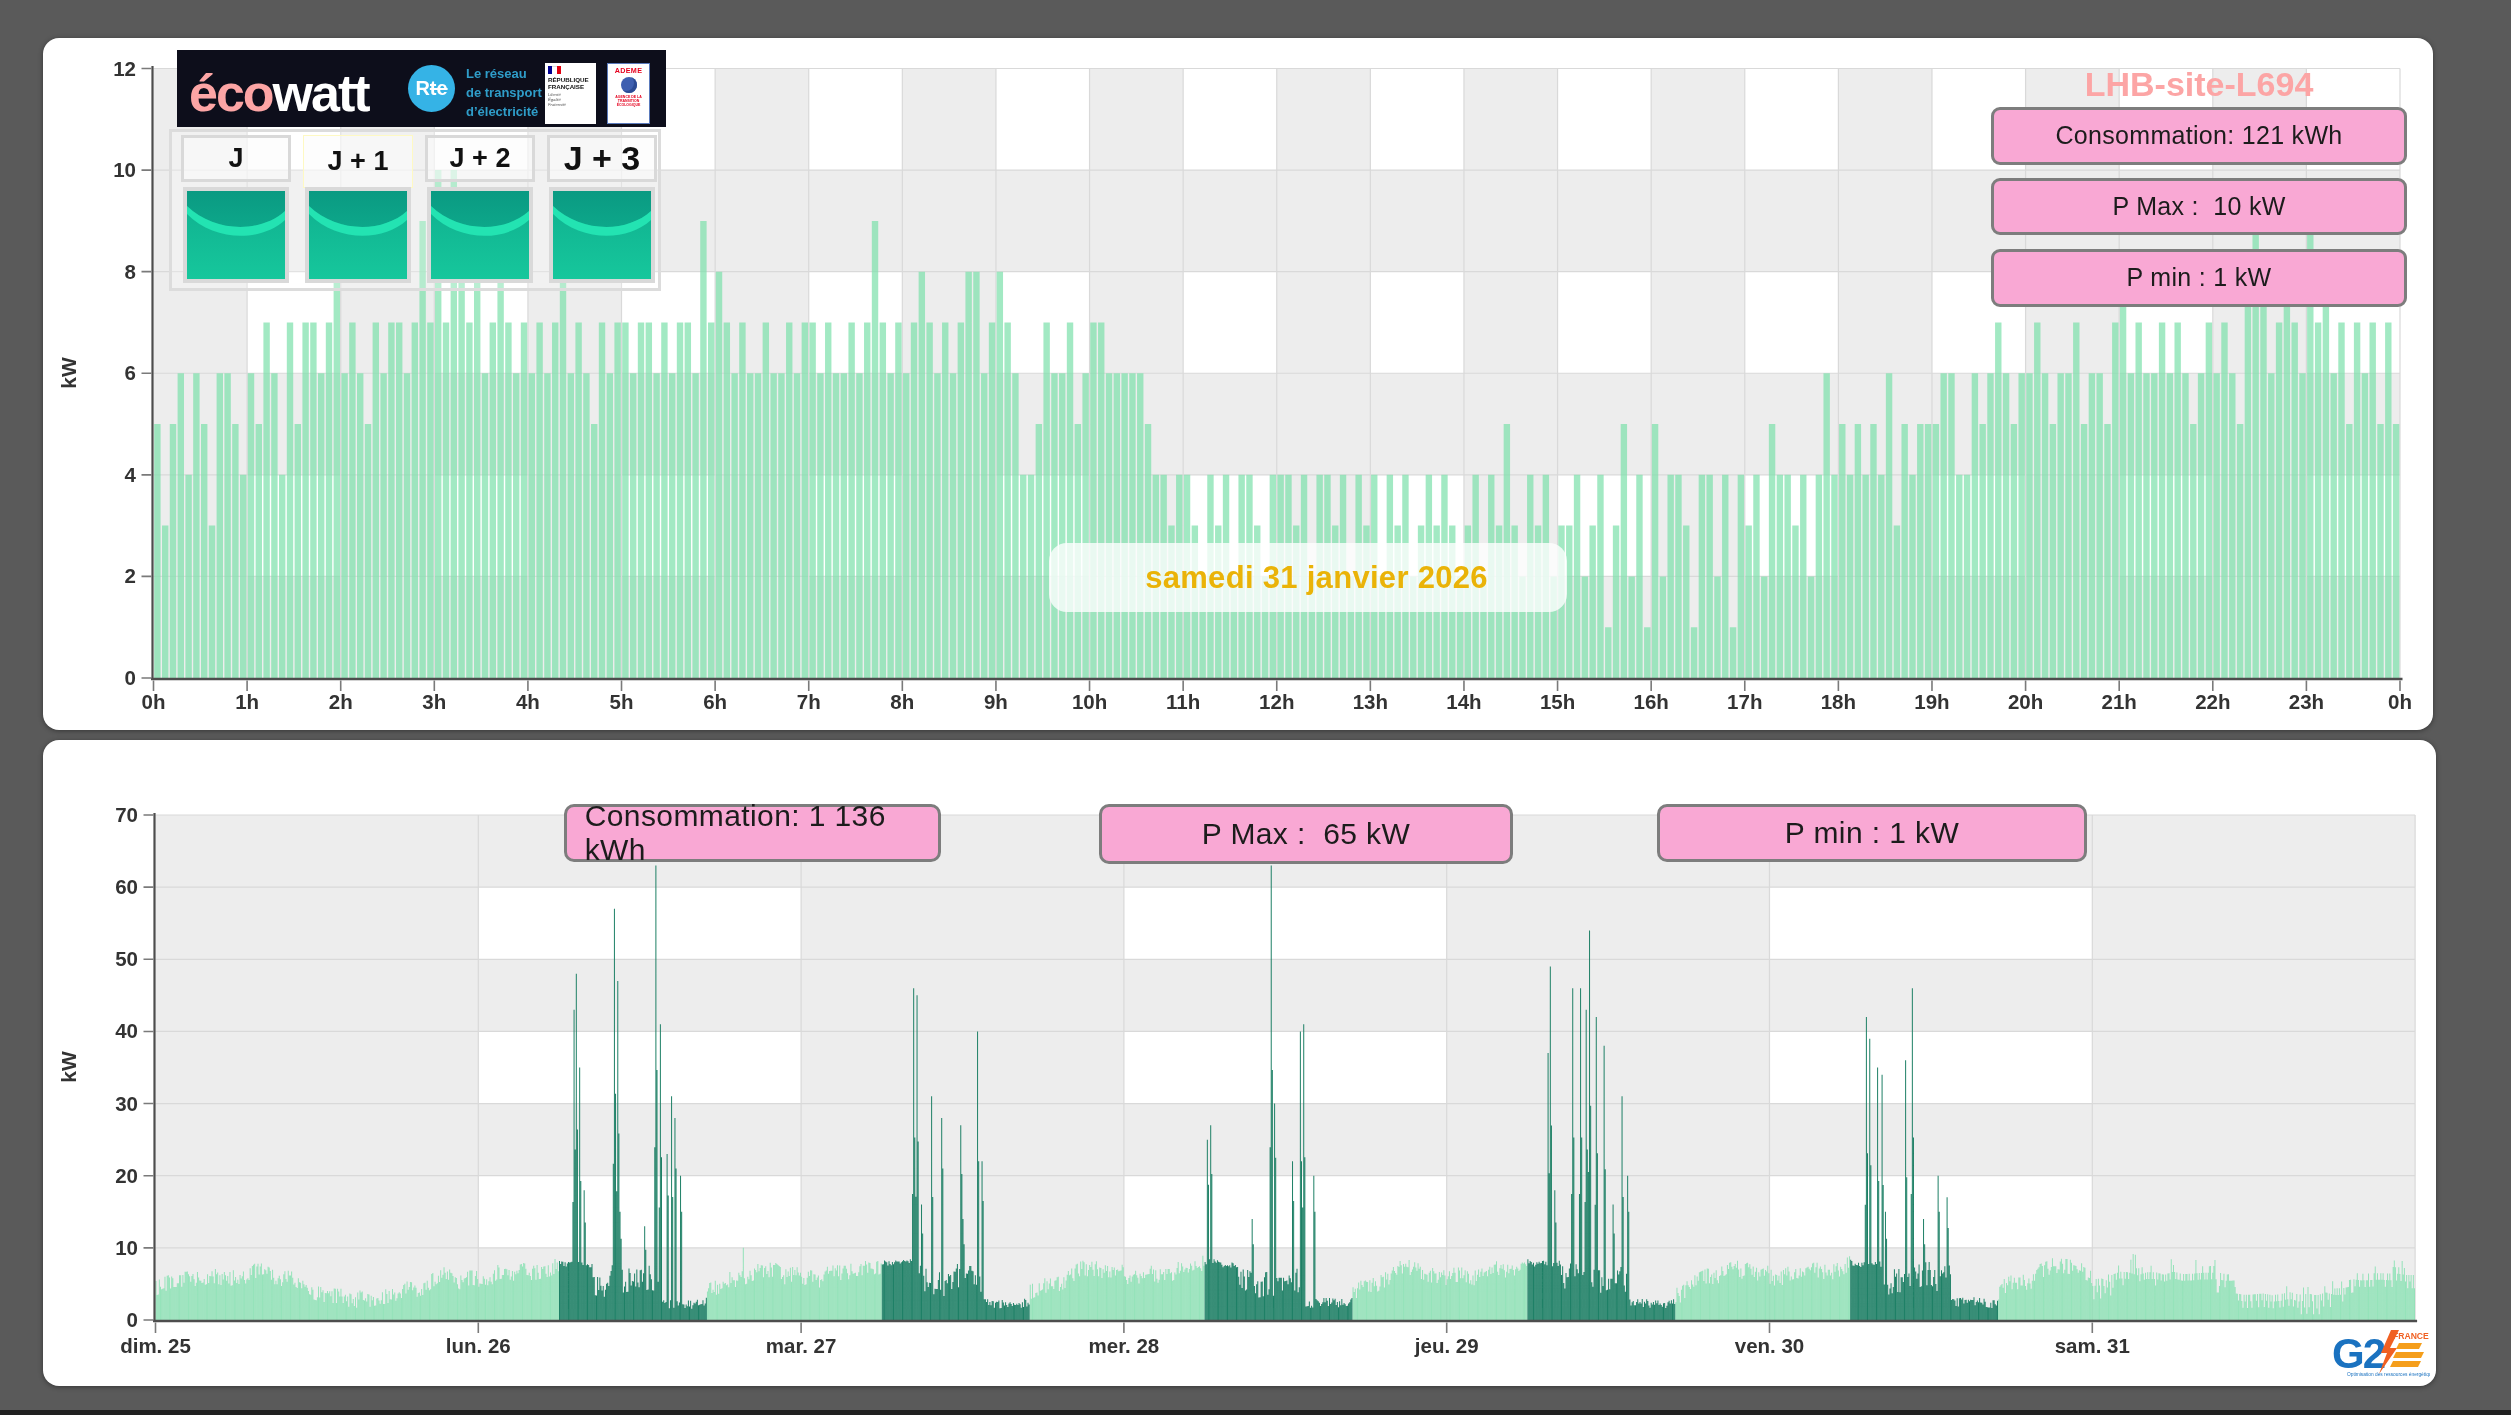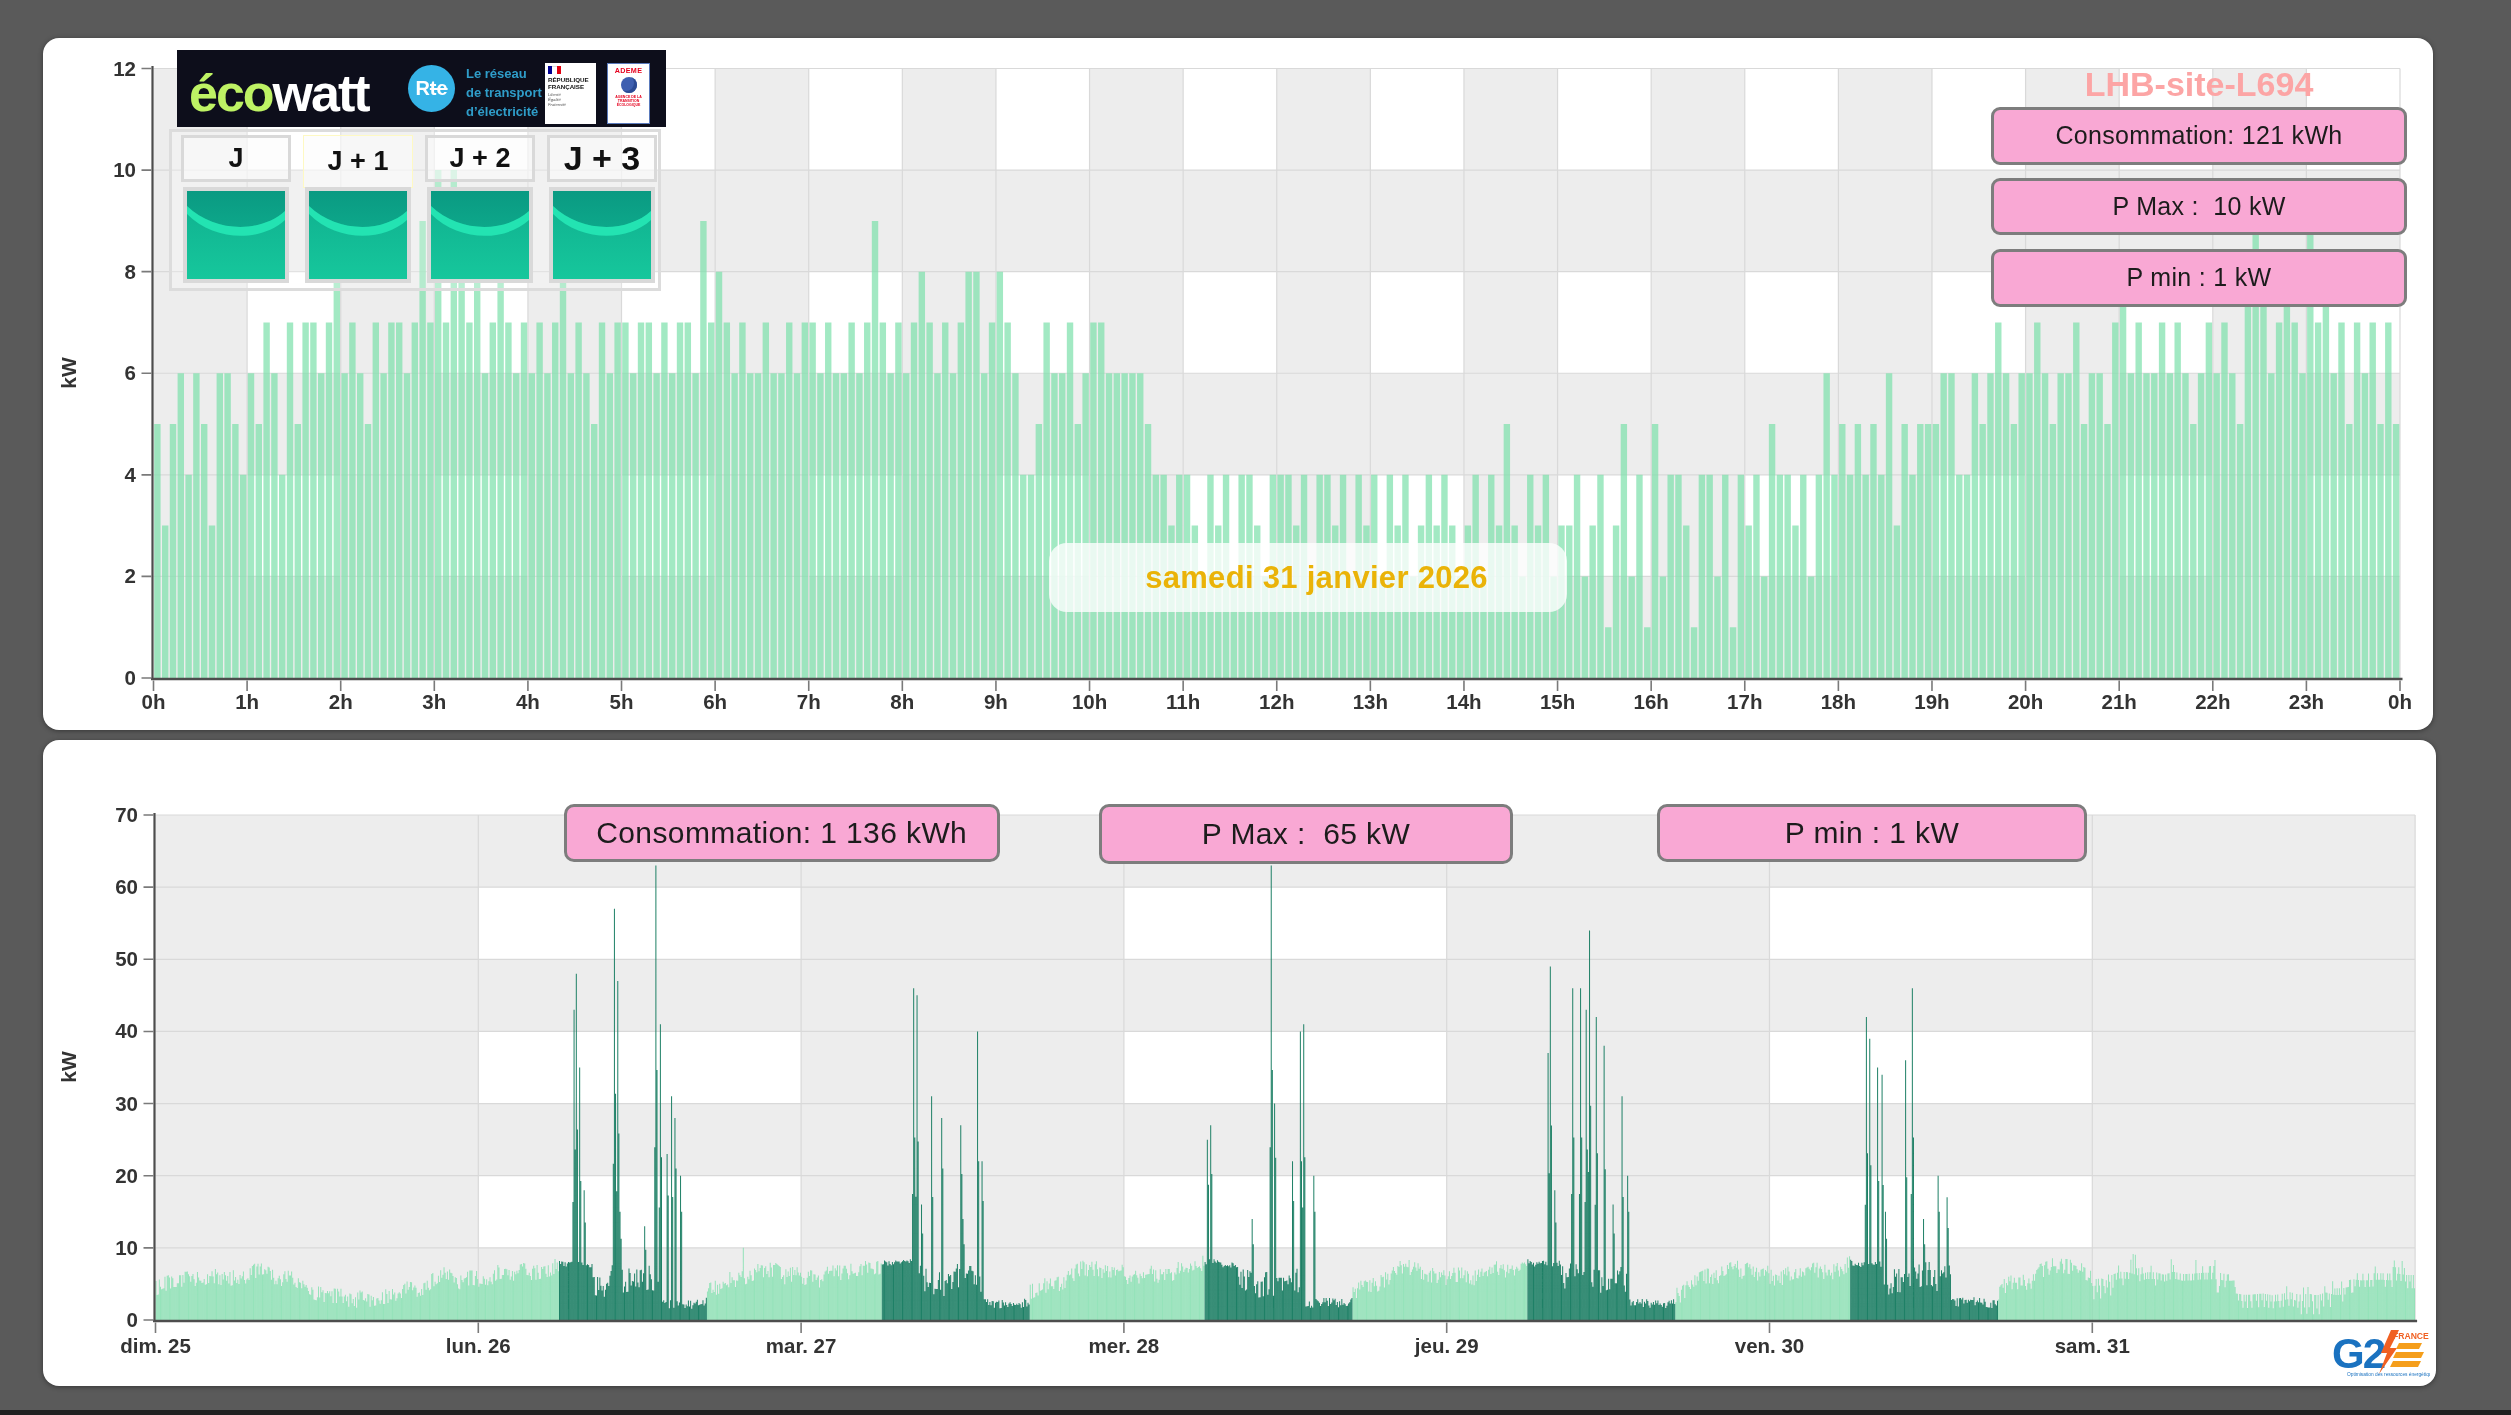--- a/index.html
+++ b/index.html
@@ -90,21 +90,21 @@
 <text x="155.5" y="1353" font-size="20.5" font-weight="bold" fill="#333333" text-anchor="middle" font-family="Liberation Sans, sans-serif">dim. 25</text>
 <text x="478.3" y="1353" font-size="20.5" font-weight="bold" fill="#333333" text-anchor="middle" font-family="Liberation Sans, sans-serif">lun. 26</text>
 <text x="801.1" y="1353" font-size="20.5" font-weight="bold" fill="#333333" text-anchor="middle" font-family="Liberation Sans, sans-serif">mar. 27</text>
 <text x="1123.9" y="1353" font-size="20.5" font-weight="bold" fill="#333333" text-anchor="middle" font-family="Liberation Sans, sans-serif">mer. 28</text>
 <text x="1446.7" y="1353" font-size="20.5" font-weight="bold" fill="#333333" text-anchor="middle" font-family="Liberation Sans, sans-serif">jeu. 29</text>
 <text x="1769.5" y="1353" font-size="20.5" font-weight="bold" fill="#333333" text-anchor="middle" font-family="Liberation Sans, sans-serif">ven. 30</text>
 <text x="2092.3" y="1353" font-size="20.5" font-weight="bold" fill="#333333" text-anchor="middle" font-family="Liberation Sans, sans-serif">sam. 31</text>
 <text x="76" y="1067" font-size="21" font-weight="bold" fill="#333333" text-anchor="middle" font-family="Liberation Sans, sans-serif" transform="rotate(-90 76 1067)">kW</text>
 </svg>
 <div class="abs" style="left:177px;top:50px;width:489px;height:77px;background:#0d0e1b;">
-<div class="abs" style="left:12px;top:13px;font-size:52px;font-weight:bold;letter-spacing:-2px;"><span style="color:#bef264">éco</span><span style="color:#fff">watt</span></div>
+<div class="abs" style="left:12px;top:13px;font-size:52px;font-weight:bold;letter-spacing:-2px;"><span style="color:#fca5a5">éco</span><span style="color:#fff">watt</span></div>
 <div class="abs" style="left:231px;top:15px;width:47px;height:47px;border-radius:50%;background:#35b3e6;display:flex;align-items:center;justify-content:center;color:#fff;font-size:20px;font-weight:bold;">R<span style="text-decoration:line-through;">te</span></div>
 <div class="abs" style="left:289px;top:14px;width:95px;font-size:13px;line-height:19px;color:#2f9dc9;font-weight:bold;">Le réseau<br>de transport<br>d’électricité</div>
 <div class="abs" style="left:368px;top:13px;width:51px;height:61px;background:#fff;padding:3px 3px;">
       <div style="width:13px;height:8px;display:flex">
         <div style="flex:1;background:#000091"></div>
         <div style="flex:1;background:#fff;border-top:0.5px solid #ddd"></div>
         <div style="flex:1;background:#e1000f"></div>
       </div>
       <div style="font-size:6.2px;font-weight:bold;color:#111;line-height:7px;margin-top:2px;">RÉPUBLIQUE<br>FRANÇAISE</div>
       <div style="font-size:4.2px;color:#555;font-style:italic;line-height:5px;margin-top:2px;">Liberté<br>Égalité<br>Fraternité</div>
@@ -180,21 +180,21 @@
       </defs>
       <rect width="98" height="88" fill="url(#tg3)"></rect>
       <path d="M0 0 H98 V20 C74 42 28 42 0 15 Z" fill="url(#td3)"></path>
       <path d="M0 15 C28 42 74 42 98 20 V29 C74 51 28 51 0 23 Z" fill="#23e3b2"></path>
     </svg></div>
 <div class="abs" style="left:1991px;top:65px;width:416px;text-align:center;font-size:34px;font-weight:bold;color:#fca5a5;">LHB-site-L694</div>
 <div class="ibox" style="left:1991px;top:107px;width:416px;height:57.5px;font-size:25px;letter-spacing:0.3px;">Consommation: 121 kWh</div>
 <div class="ibox" style="left:1991px;top:177.5px;width:416px;height:57.5px;font-size:25px;letter-spacing:0.3px;">P Max :&nbsp; 10 kW</div>
 <div class="ibox" style="left:1991px;top:249px;width:416px;height:57.5px;font-size:25px;letter-spacing:0.3px;">P min : 1 kW</div>
 <div class="abs" style="left:1049px;top:543px;width:518px;height:69px;border-radius:18px;background:rgba(255,255,255,0.78);display:flex;align-items:center;justify-content:center;font-size:31px;font-weight:bold;letter-spacing:0.3px;color:#eab308;padding-left:17px;">samedi 31 janvier 2026</div>
-<div class="ibox" style="left:563.7px;top:804px;width:436px;height:58px;font-size:30px;letter-spacing:0.4px;border-radius:10px;">Consommation: 1 136 kWh</div>
+<div class="ibox" style="left:563.7px;top:804px;width:377px;height:58px;font-size:30px;letter-spacing:0.4px;border-radius:10px;padding-left:18px;">Consommation: 1 136 kWh</div>
 <div class="ibox" style="left:1099px;top:804px;width:414px;height:60px;font-size:30px;letter-spacing:0.4px;border-radius:10px;">P Max :&nbsp; 65 kW</div>
 <div class="ibox" style="left:1657px;top:804px;width:430px;height:58px;font-size:30px;letter-spacing:0.4px;border-radius:10px;">P min : 1 kW</div>
 <svg class="abs" style="left:2333px;top:1329px" width="97" height="52" viewBox="0 0 97 52" xmlns="http://www.w3.org/2000/svg">
 <text x="-1" y="39" font-size="42" font-weight="bold" fill="#1a72c0" font-family="Liberation Sans, sans-serif" letter-spacing="-2">G2</text>
 <polygon points="58,1 48,24 54,24 46,45 64,19 57,19 66,1" fill="#f06022"></polygon>
 <text x="60" y="10" font-size="8.6" font-weight="bold" fill="#f06022" font-family="Liberation Sans, sans-serif">FRANCE</text>
 <polygon points="66,14 89,14 86,20 63,20" fill="#f59e1b"></polygon>
 <polygon points="63,23 91,23 88,29 60,29" fill="#f59e1b"></polygon>
 <polygon points="60,32 88,32 85,38 57,38" fill="#f59e1b"></polygon>
 <text x="14" y="47" font-size="4.8" fill="#1a72c0" font-family="Liberation Sans, sans-serif">Optimisation des ressources énergétiques</text>

